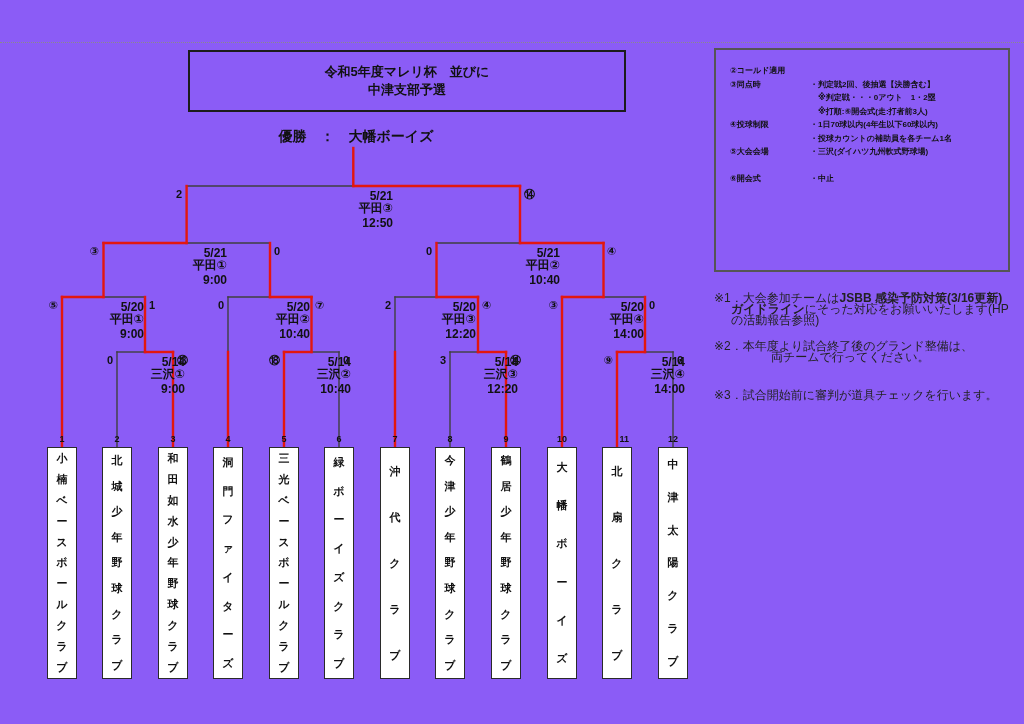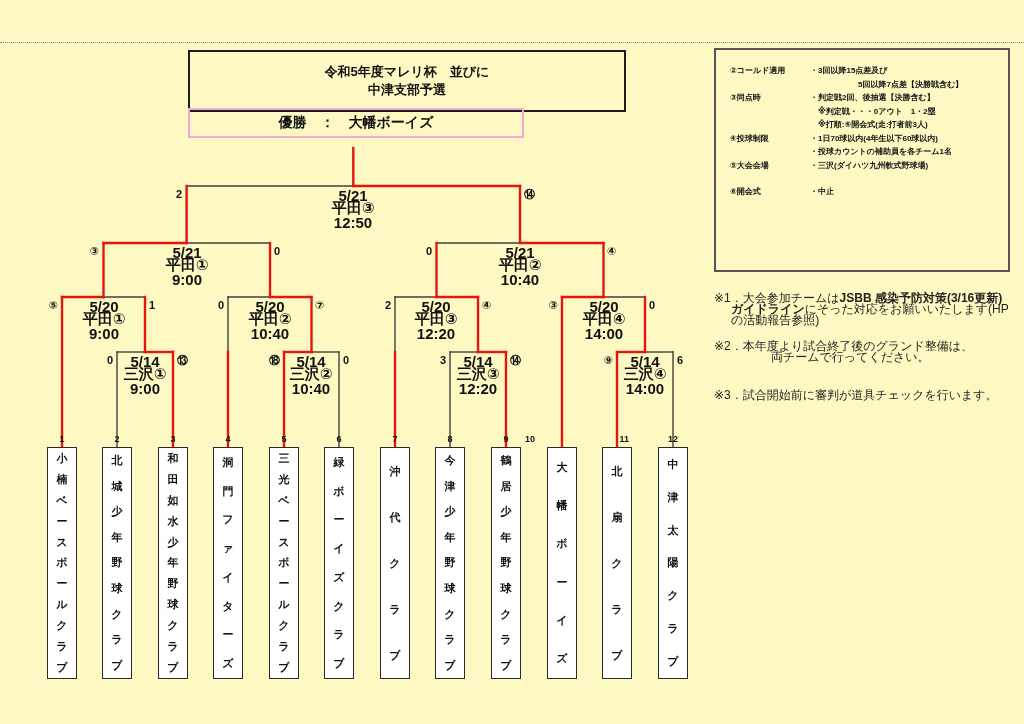--- a/index.html
+++ b/index.html
@@ -1,26 +1,26 @@
 <!DOCTYPE html>
 <html><head>
 <meta charset="utf-8">
 <style>
   html,body{margin:0;padding:0;background:#ffffff;}
-  .canvas{position:relative;width:1024px;height:724px;background:#fef9c3;overflow:hidden;
+  .canvas{position:relative;width:1024px;height:724px;background:#8b5cf6;overflow:hidden;
           font-family:"Liberation Sans","DejaVu Sans",sans-serif;color:#111;}
   .dotline{position:absolute;left:0;top:42px;width:1024px;height:0;border-top:1px dotted #8a8a8a;}
   .titlebox{position:absolute;left:188px;top:50px;width:434px;height:58px;border:2px solid #1c1c1c;
             display:flex;flex-direction:column;justify-content:center;align-items:center;
             font-size:13px;font-weight:bold;line-height:18px;text-align:center;}
-  .champbox{position:absolute;left:188px;top:108px;width:332px;height:26px;border:2px solid #f9a8d4;
+  .champbox{position:absolute;left:188px;top:122px;width:332px;height:26px;border:2px solid #8b5cf6;
             display:flex;justify-content:center;align-items:center;font-size:14px;font-weight:bold;}
   .champbox .sep{margin:0 14px;}
   svg.lines{position:absolute;left:0;top:0;}
-  .mlabel{position:absolute;width:80px;text-align:center;font-size:15px;font-weight:bold;line-height:12px;}
+  .mlabel{position:absolute;width:80px;text-align:right;font-size:12px;font-weight:bold;line-height:12px;}
   .mlabel span{display:block;}
   .mlabel .mtime{margin-top:3px;}
   .score{position:absolute;width:24px;font-size:11px;font-weight:bold;line-height:12px;}
   .sL{text-align:right;}
   .sR{text-align:left;}
   .tnum{position:absolute;width:24px;text-align:center;font-size:9px;font-weight:bold;top:434px;}
   .tbox{position:absolute;top:447px;width:28px;height:230px;border:1px solid #2a2a2a;background:#fff;}
   .tname{display:flex;flex-direction:column;justify-content:space-around;align-items:center;
          height:100%;font-size:11px;font-weight:bold;line-height:11px;}
   .infobox{position:absolute;left:714px;top:48px;width:296px;height:224px;border:2px solid #555;
@@ -184,21 +184,21 @@
 
   <span class="tnum" style="left:50px;">1</span>
   <span class="tnum" style="left:105px;">2</span>
   <span class="tnum" style="left:161px;">3</span>
   <span class="tnum" style="left:216px;">4</span>
   <span class="tnum" style="left:272px;">5</span>
   <span class="tnum" style="left:327px;">6</span>
   <span class="tnum" style="left:383px;">7</span>
   <span class="tnum" style="left:438px;">8</span>
   <span class="tnum" style="left:494px;">9</span>
-  <span class="tnum" style="left:518px;">10</span>
+  <span class="tnum" style="left:550px;">10</span>
   <span class="tnum" style="left:605px;text-align:right;">11</span>
   <span class="tnum" style="left:661px;">12</span>
 
   <div class="tbox" style="left:47px;">
       <div class="tname">
         <span>小</span>
         <span>楠</span>
         <span>ベ</span>
         <span>ー</span>
         <span>ス</span>
@@ -339,24 +339,20 @@
         <span>陽</span>
         <span>ク</span>
         <span>ラ</span>
         <span>ブ</span>
       </div>
     </div>
 
   <div class="infobox">
     <div class="irow">
       <span class="ilabel">②コールド適用</span>
-      <span class="ilines">
-        <span>・3回以降15点差及び</span>
-        <span>　　　　　　5回以降7点差【決勝戦含む】</span>
-      </span>
     </div>
     <div class="irow">
       <span class="ilabel">③同点時</span>
       <span class="ilines">
         <span>・判定戦2回、後抽選【決勝含む】</span>
         <span>　※判定戦・・・0アウト　1・2塁</span>
         <span>　※打順:⑥開会式(走:打者前3人)</span>
       </span>
     </div>
     <div class="irow">

